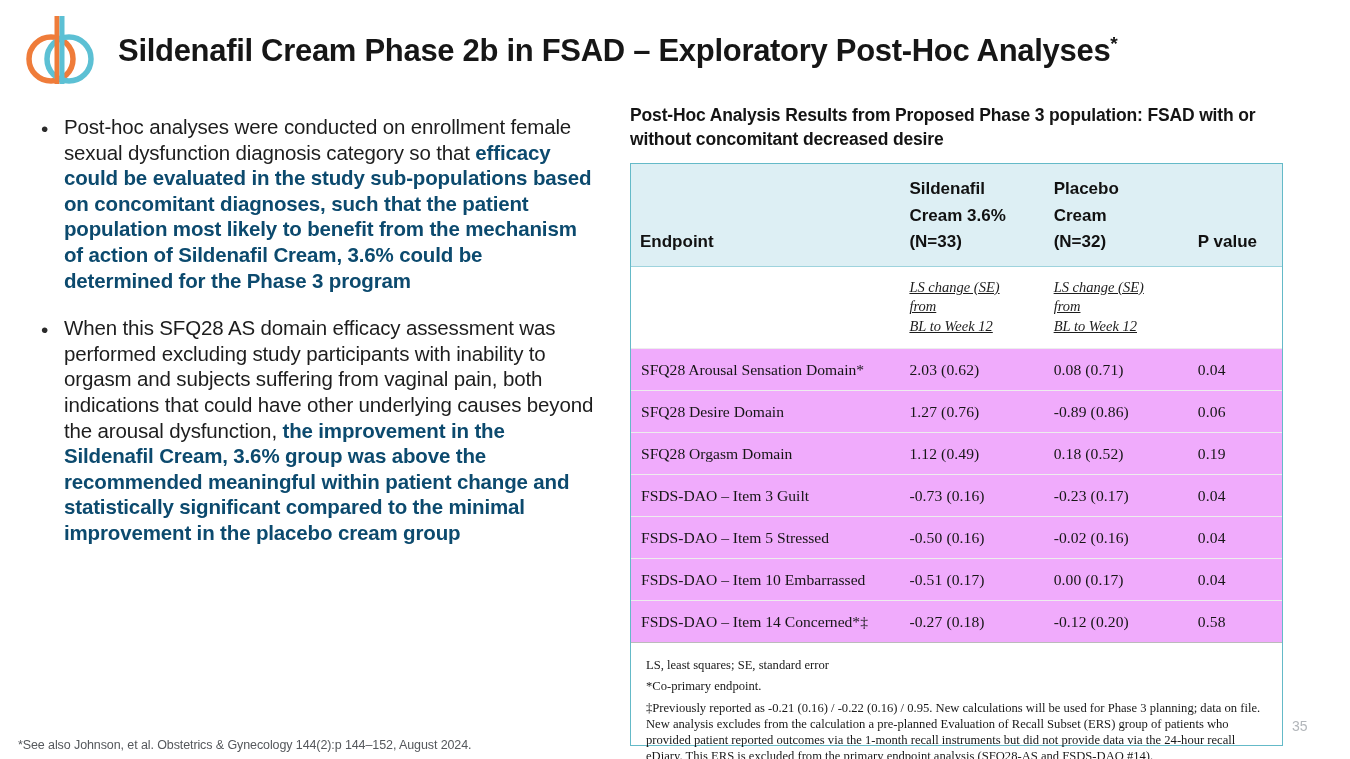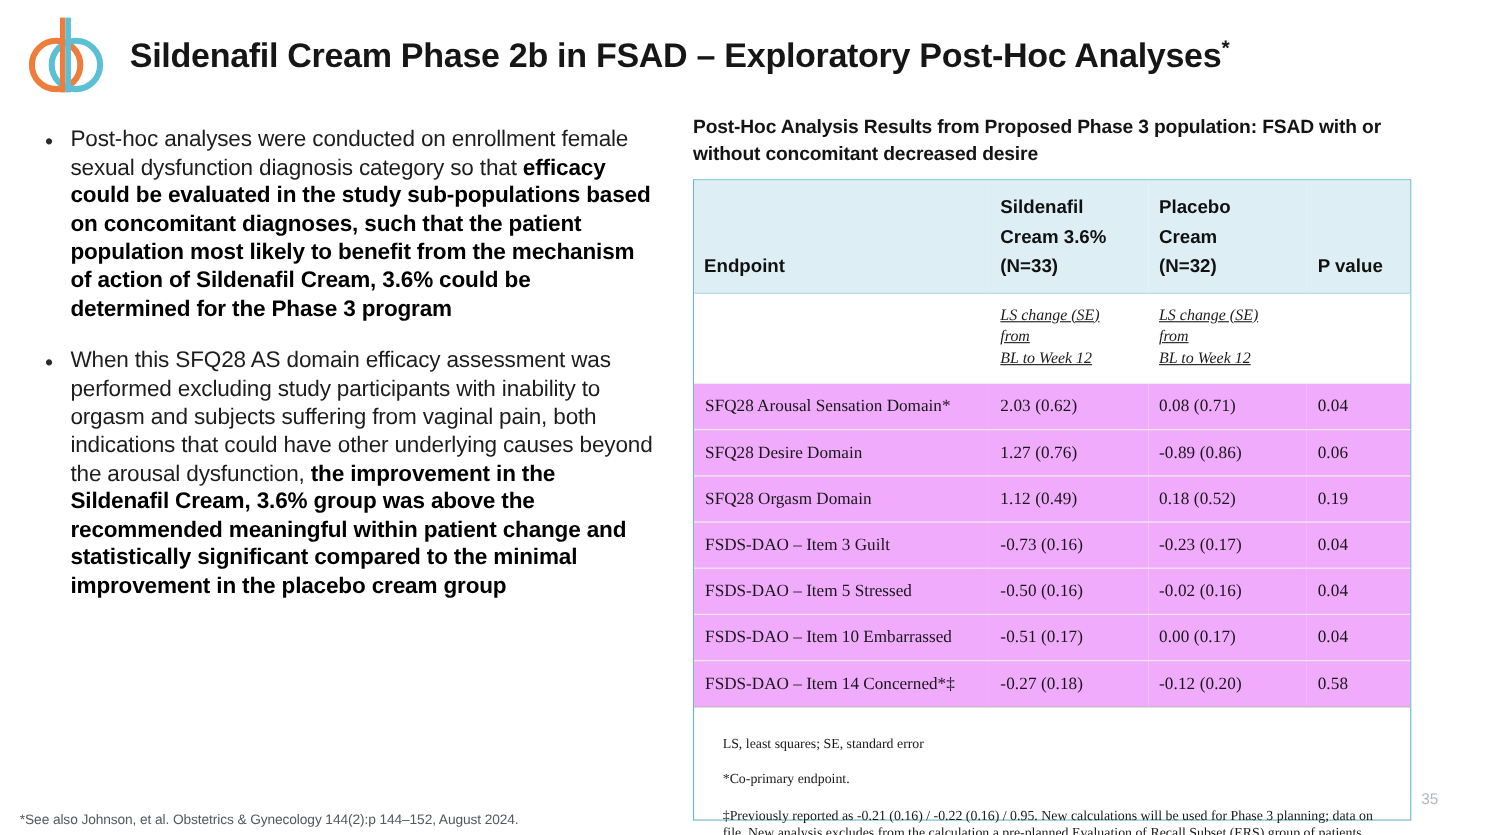--- a/index.html
+++ b/index.html
@@ -28,21 +28,21 @@
   .bullet{display:flex;margin-bottom:22px;}
   .bullet .dot{
     width:28px;flex:0 0 28px;
     font-size:21px;line-height:30px;color:#2b2b2b;text-align:left;
     padding-left:5px;box-sizing:border-box;
   }
   .bullet .btext{
     flex:1;font-size:20.5px;line-height:25.6px;color:#1d1d1d;
     letter-spacing:-0.15px;
   }
-  .bullet .btext b{font-weight:700;color:#000000;}
+  .bullet .btext b{font-weight:700;color:#0c4a6e;}
 
   .citation{
     position:absolute;left:18px;top:738px;
     font-size:12.5px;color:#55585c;letter-spacing:-0.1px;
   }
 
   
   .panel{position:absolute;left:630px;top:103px;width:660px;}
   .panel-title{
     font-size:17.5px;font-weight:700;line-height:24px;
@@ -88,21 +88,21 @@
     vertical-align:middle;background:#f0abfc;
   }
   tbody.body tr:last-child td{border-bottom:1.2px solid #bbb;}
   td.num{letter-spacing:0.1px;}
 
   .foot{
     font-family:"Liberation Serif", serif;
     font-size:12.6px;line-height:16.3px;color:#181818;
     padding:9px 12px 8px 10px;
   }
-  .foot div{margin:16px;}
+  .foot div{margin:5px;}
 
   .pagenum{
     position:absolute;left:1292px;top:718px;
     font-size:14px;color:#b2b6ba;
     font-family:"Liberation Sans", sans-serif;
   }
 </style>
 </head>
 <body>
 

